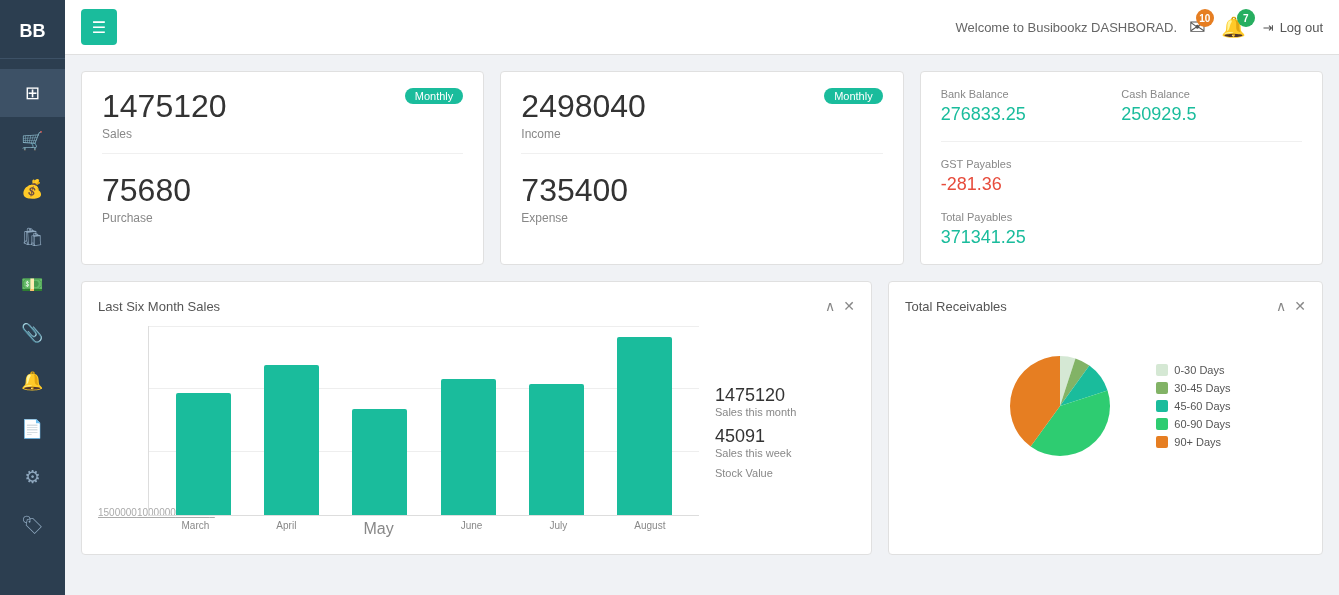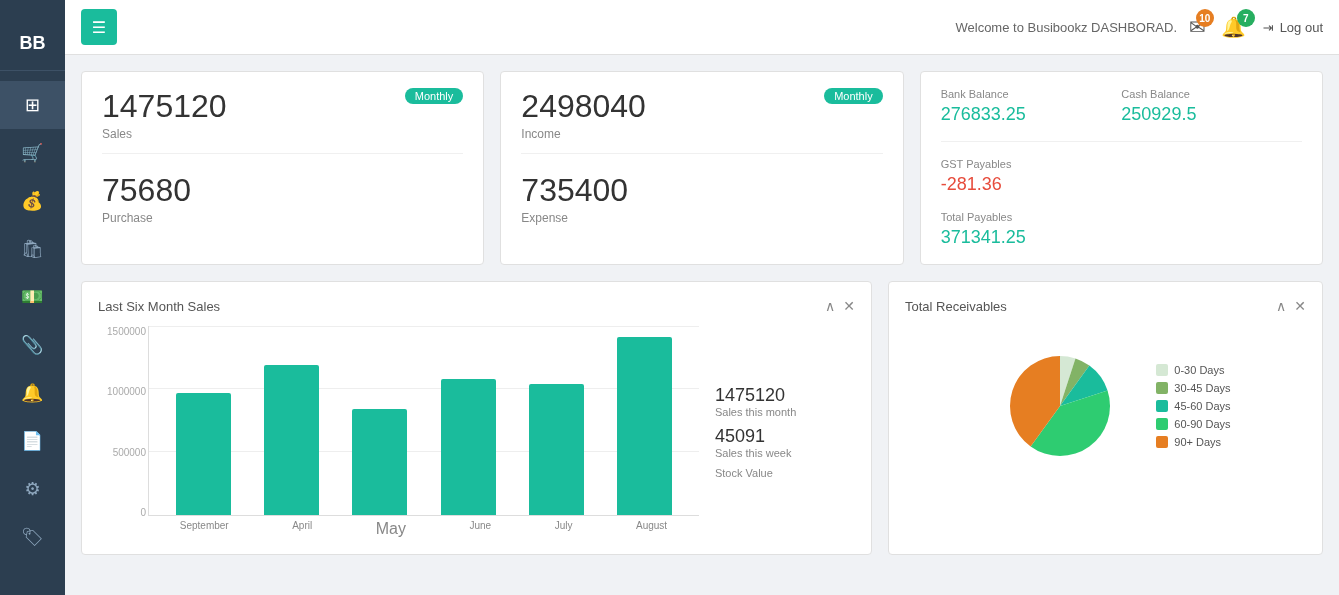--- a/index.html
+++ b/index.html
@@ -5,21 +5,21 @@
     * { box-sizing: border-box; margin: 0; padding: 0; }
     body { font-family: 'Segoe UI', Arial, sans-serif; background: #f0f2f5; display: flex; height: 595px; overflow: hidden; }
 
     
     .sidebar {
       width: 65px;
       background: #2c3e50;
       display: flex;
       flex-direction: column;
       align-items: center;
-      padding-top: 16px;
+      padding-top: 4px;
       flex-shrink: 0;
       height: 595px;
     }
     .sidebar-logo {
       width: 65px;
       height: 55px;
       background: #2c3e50;
       display: flex;
       align-items: center;
       justify-content: center;
@@ -451,21 +451,21 @@
           <span>Last Six Month Sales</span>
           <div class="chart-controls">
             <button class="chart-ctrl-btn">∧</button>
             <button class="chart-ctrl-btn">✕</button>
           </div>
         </div>
         <div class="chart-area">
           <div class="bar-chart-wrap">
             <div style="position:relative; padding-left:50px;">
 
-              <div style="position:absolute;left:0;top:0;bottom:20px;width:48px;display:flex;flex-direction:column;justify-content:space-between;align-items:flex-end;font-size:10px;color:#aaa;">
+              <div style="position:absolute;left:0;top:0;bottom:20px;width:48px;display:flex;justify-content:space-between;align-items:flex-end;font-size:10px;color:#aaa;text-decoration:underline;">
                 <span>1500000</span>
                 <span>1000000</span>
                 <span>500000</span>
                 <span>0</span>
               </div>
               <div class="bar-chart" id="bar-chart-container">
 
                 <div style="position:absolute;left:0;right:0;top:0;height:1px;background:#eee;"></div>
                 <div style="position:absolute;left:0;right:0;top:33%;height:1px;background:#eee;"></div>
                 <div style="position:absolute;left:0;right:0;top:66%;height:1px;background:#eee;"></div>
@@ -482,21 +482,21 @@
                     <div class="bar" style="height: 136px;"></div>
                   </div>
                   <div class="bar-group">
                     <div class="bar" style="height: 131px;"></div>
                   </div>
                   <div class="bar-group">
                     <div class="bar" style="height: 178px;"></div>
                   </div>
                 </div>
               <div style="display:flex;justify-content:space-around;padding:4px 0 0 0;">
-                <span style="font-size:10px;color:#888;">September</span>
+                <span style="font-size:10px;color:#888;">March</span>
                 <span style="font-size:10px;color:#888;">April</span>
                 <span style="font-size:16px;color:#888;">May</span>
                 <span style="font-size:10px;color:#888;">June</span>
                 <span style="font-size:10px;color:#888;">July</span>
                 <span style="font-size:10px;color:#888;">August</span>
               </div>
             </div>
           </div>
 
           <div class="stats-sidebar">

